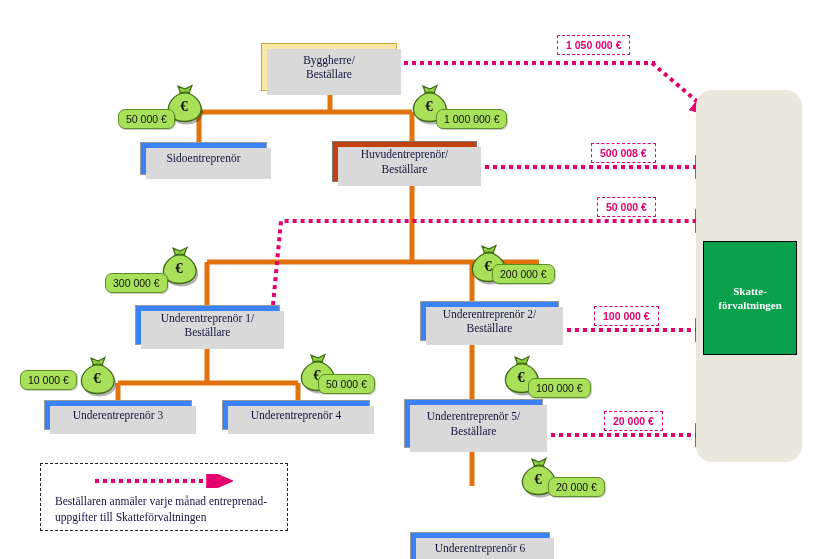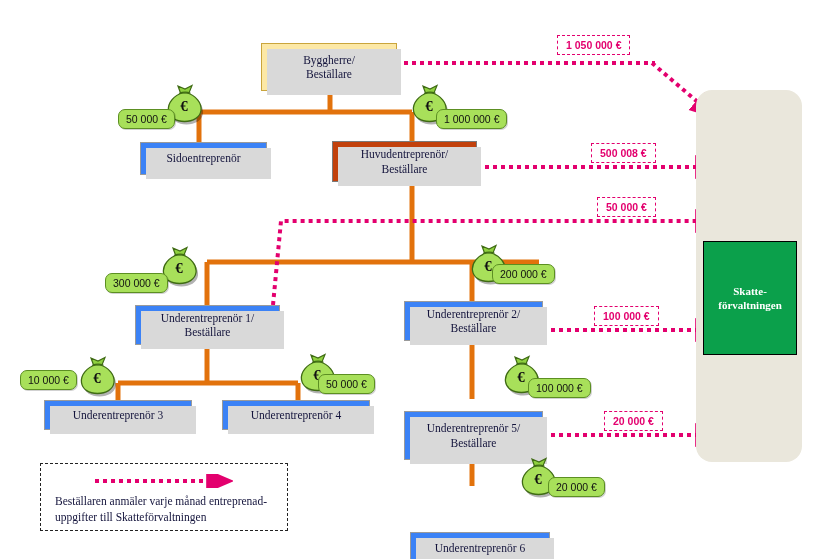--- a/index.html
+++ b/index.html
@@ -198,36 +198,36 @@
     </span>
   </div>
 
   <div class="node" style="left:135px;top:305px;width:145px;height:40px;text-align:center;">
     <span class="lbl">
       <span>Underentreprenör 1/</span><br>
       <span>Beställare</span>
     </span>
   </div>
 
-  <div class="node" style="left:404px;top:301px;width:139px;height:40px;">
+  <div class="node" style="left:420px;top:301px;width:139px;height:40px;">
     <span class="lbl">
       <span>Underentreprenör 2/</span><br>
       <span>Beställare</span>
     </span>
   </div>
 
   <div class="node" style="left:44px;top:400px;width:148px;height:30px;">
     <span class="lbl">Underentreprenör 3</span>
   </div>
 
   <div class="node" style="left:222px;top:400px;width:148px;height:30px;">
     <span class="lbl">Underentreprenör 4</span>
   </div>
 
-  <div class="node" style="left:404px;top:399px;width:139px;height:49px;margin-top:12px;">
+  <div class="node" style="left:404px;top:399px;width:139px;height:49px;">
     <span class="lbl">
       <span>Underentreprenör 5/</span><br>
       <span>Beställare</span>
     </span>
   </div>
 
   <div class="node" style="left:410px;top:486px;width:140px;height:32px;margin-top:46px;">
     <span class="lbl">Underentreprenör 6</span>
   </div>
 

